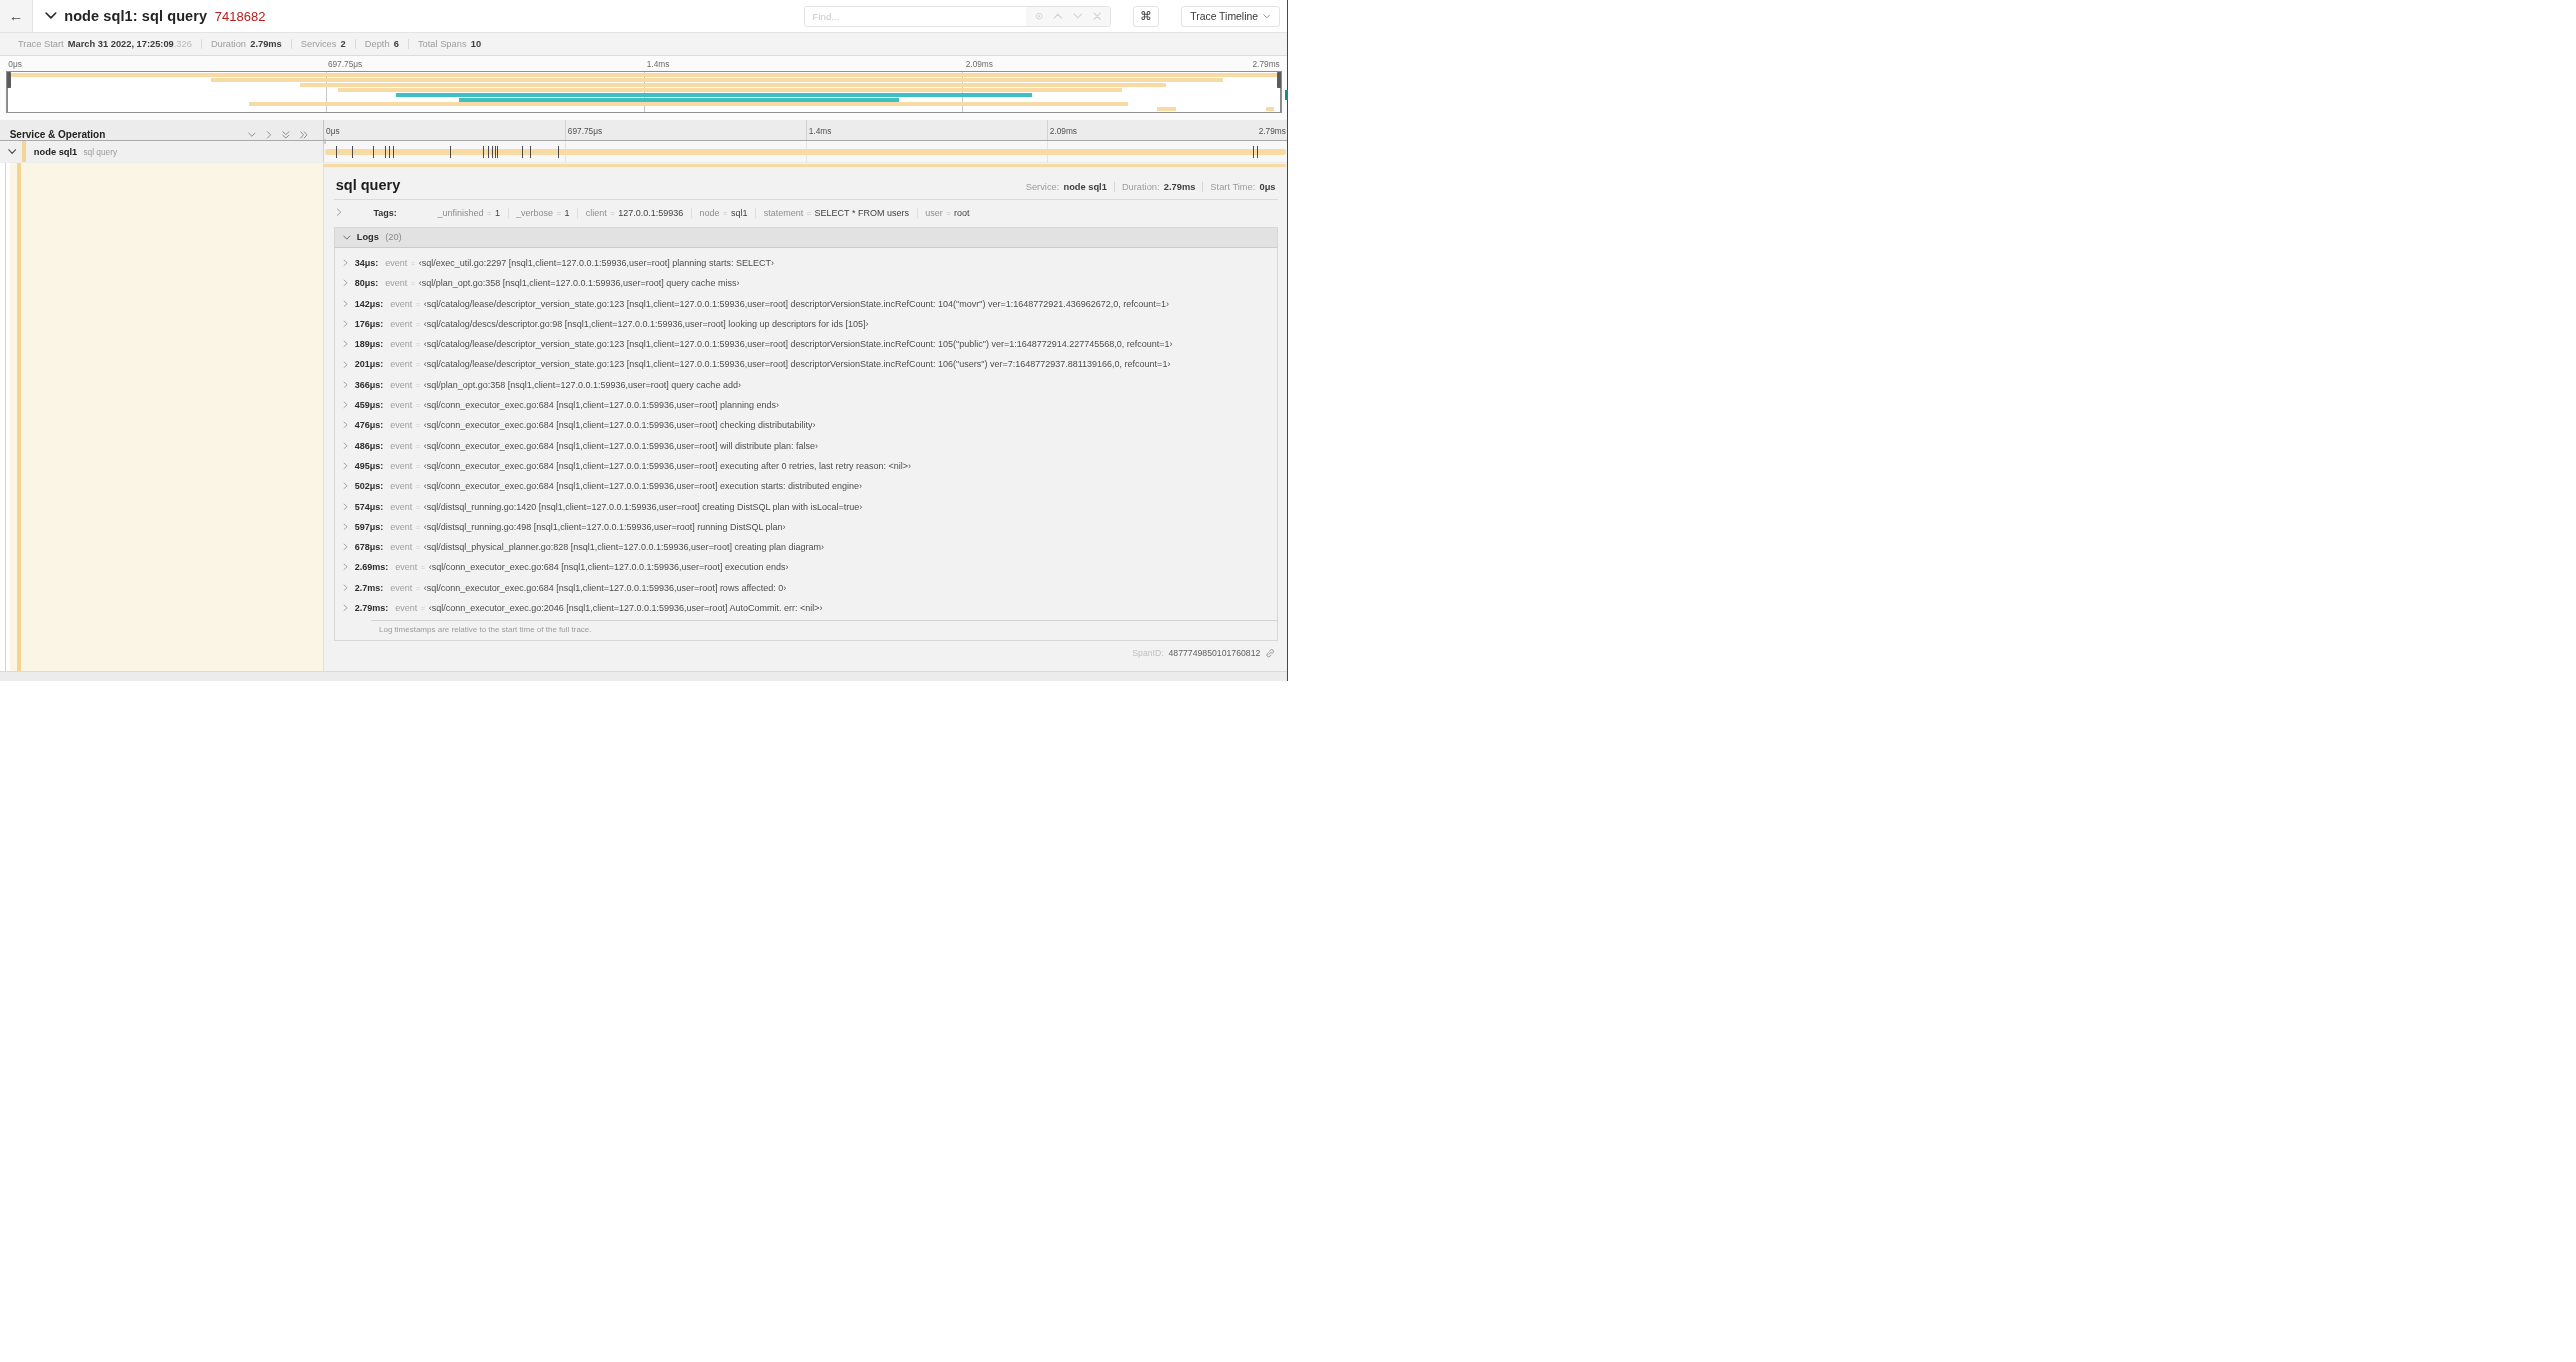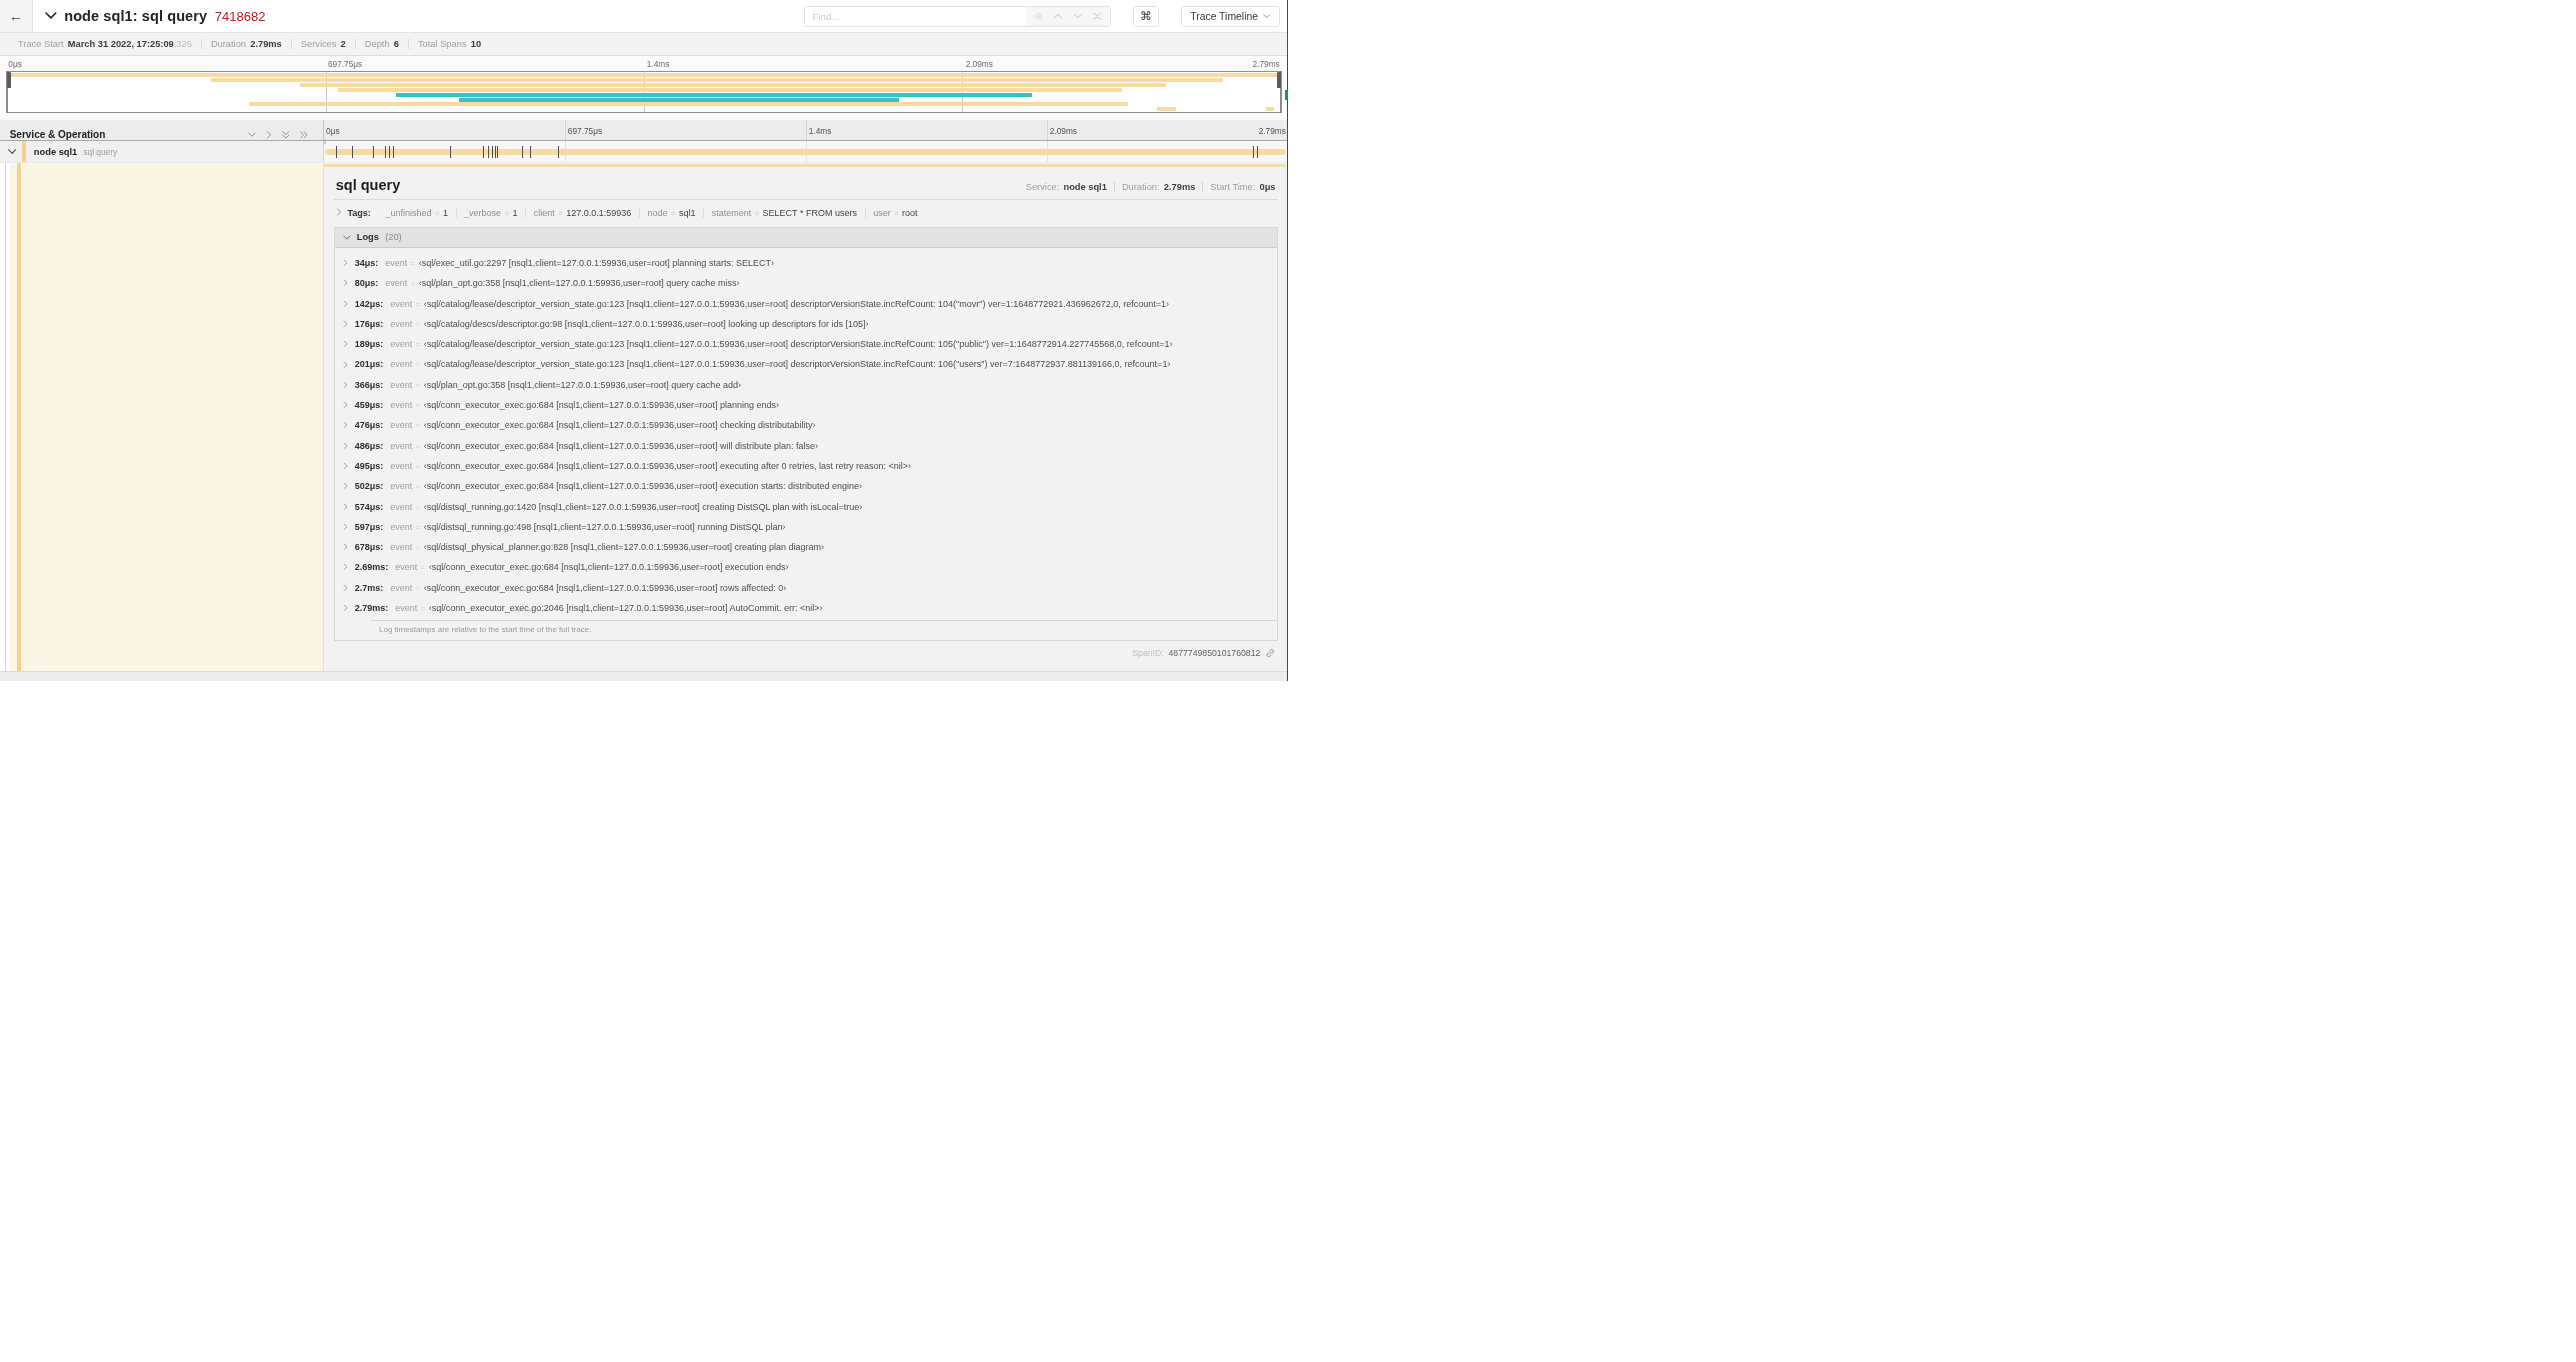--- a/index.html
+++ b/index.html
@@ -74,21 +74,21 @@
   .detail-right { flex:1; position:relative; background:#f2f2f2; border-left:0.7px solid #e0e0e0; padding:8.3px 9.7px 0 10.4px; }
   .detail-topbar-span { position:absolute; top:0.7px; left:0; right:2.1px; height:3.5px; background:#f8dba4; border-radius:0 2.1px 2.1px 0; }
   .detail-head { display:flex; align-items:baseline; padding:5.5px 1.4px 6.2px; border-bottom:0.7px solid #dadada; }
   .detail-title { font-size:14.5px; font-weight:700; color:#1d1d1d; }
   .detail-meta { margin-left:auto; display:flex; font-size:9.3px; }
   .meta-item { padding:0 7px; display:flex; gap:4.2px; align-items:baseline; }
   .meta-item + .meta-item { border-left:0.7px solid #d6d6d6; }
   .meta-item:last-child { padding-right:1.4px; }
   .meta-label { color:#9c9c9c; }
   .meta-val { color:#3f3f3f; font-weight:700; }
-  .tags-line { display:flex; align-items:center; padding:7.6px 1.4px 3.5px; font-size:9px; cursor:pointer; }
+  .tags-line { display:flex; align-items:center; padding:7.6px 1.4px 3.5px; font-size:9px; cursor:pointer;gap:26px; }
   .tags-label { font-weight:700; color:#333; margin:0 7px 0 5.5px; }
   .tag { padding:0 7.6px; display:flex; gap:3.5px; align-items:baseline; }
   .tag + .tag { border-left:0.7px solid #dedede; }
   .tkey { color:#8e8e8e; }
   .teq { color:#c2c2c2; font-size:7.6px; }
   .tval { color:#424242; }
   .logs-block { margin-top:6.2px; border:0.7px solid #d7d7d7; }
   .logs-head { background:#e2e2e2; border-bottom:0.7px solid #cbcbcb; padding:4.2px 7.6px; display:flex; align-items:center; gap:6.2px; font-size:9.3px; cursor:pointer; }
   .logs-title { font-weight:700; color:#2e2e2e; }
   .logs-count { color:#8b8b8b; }

